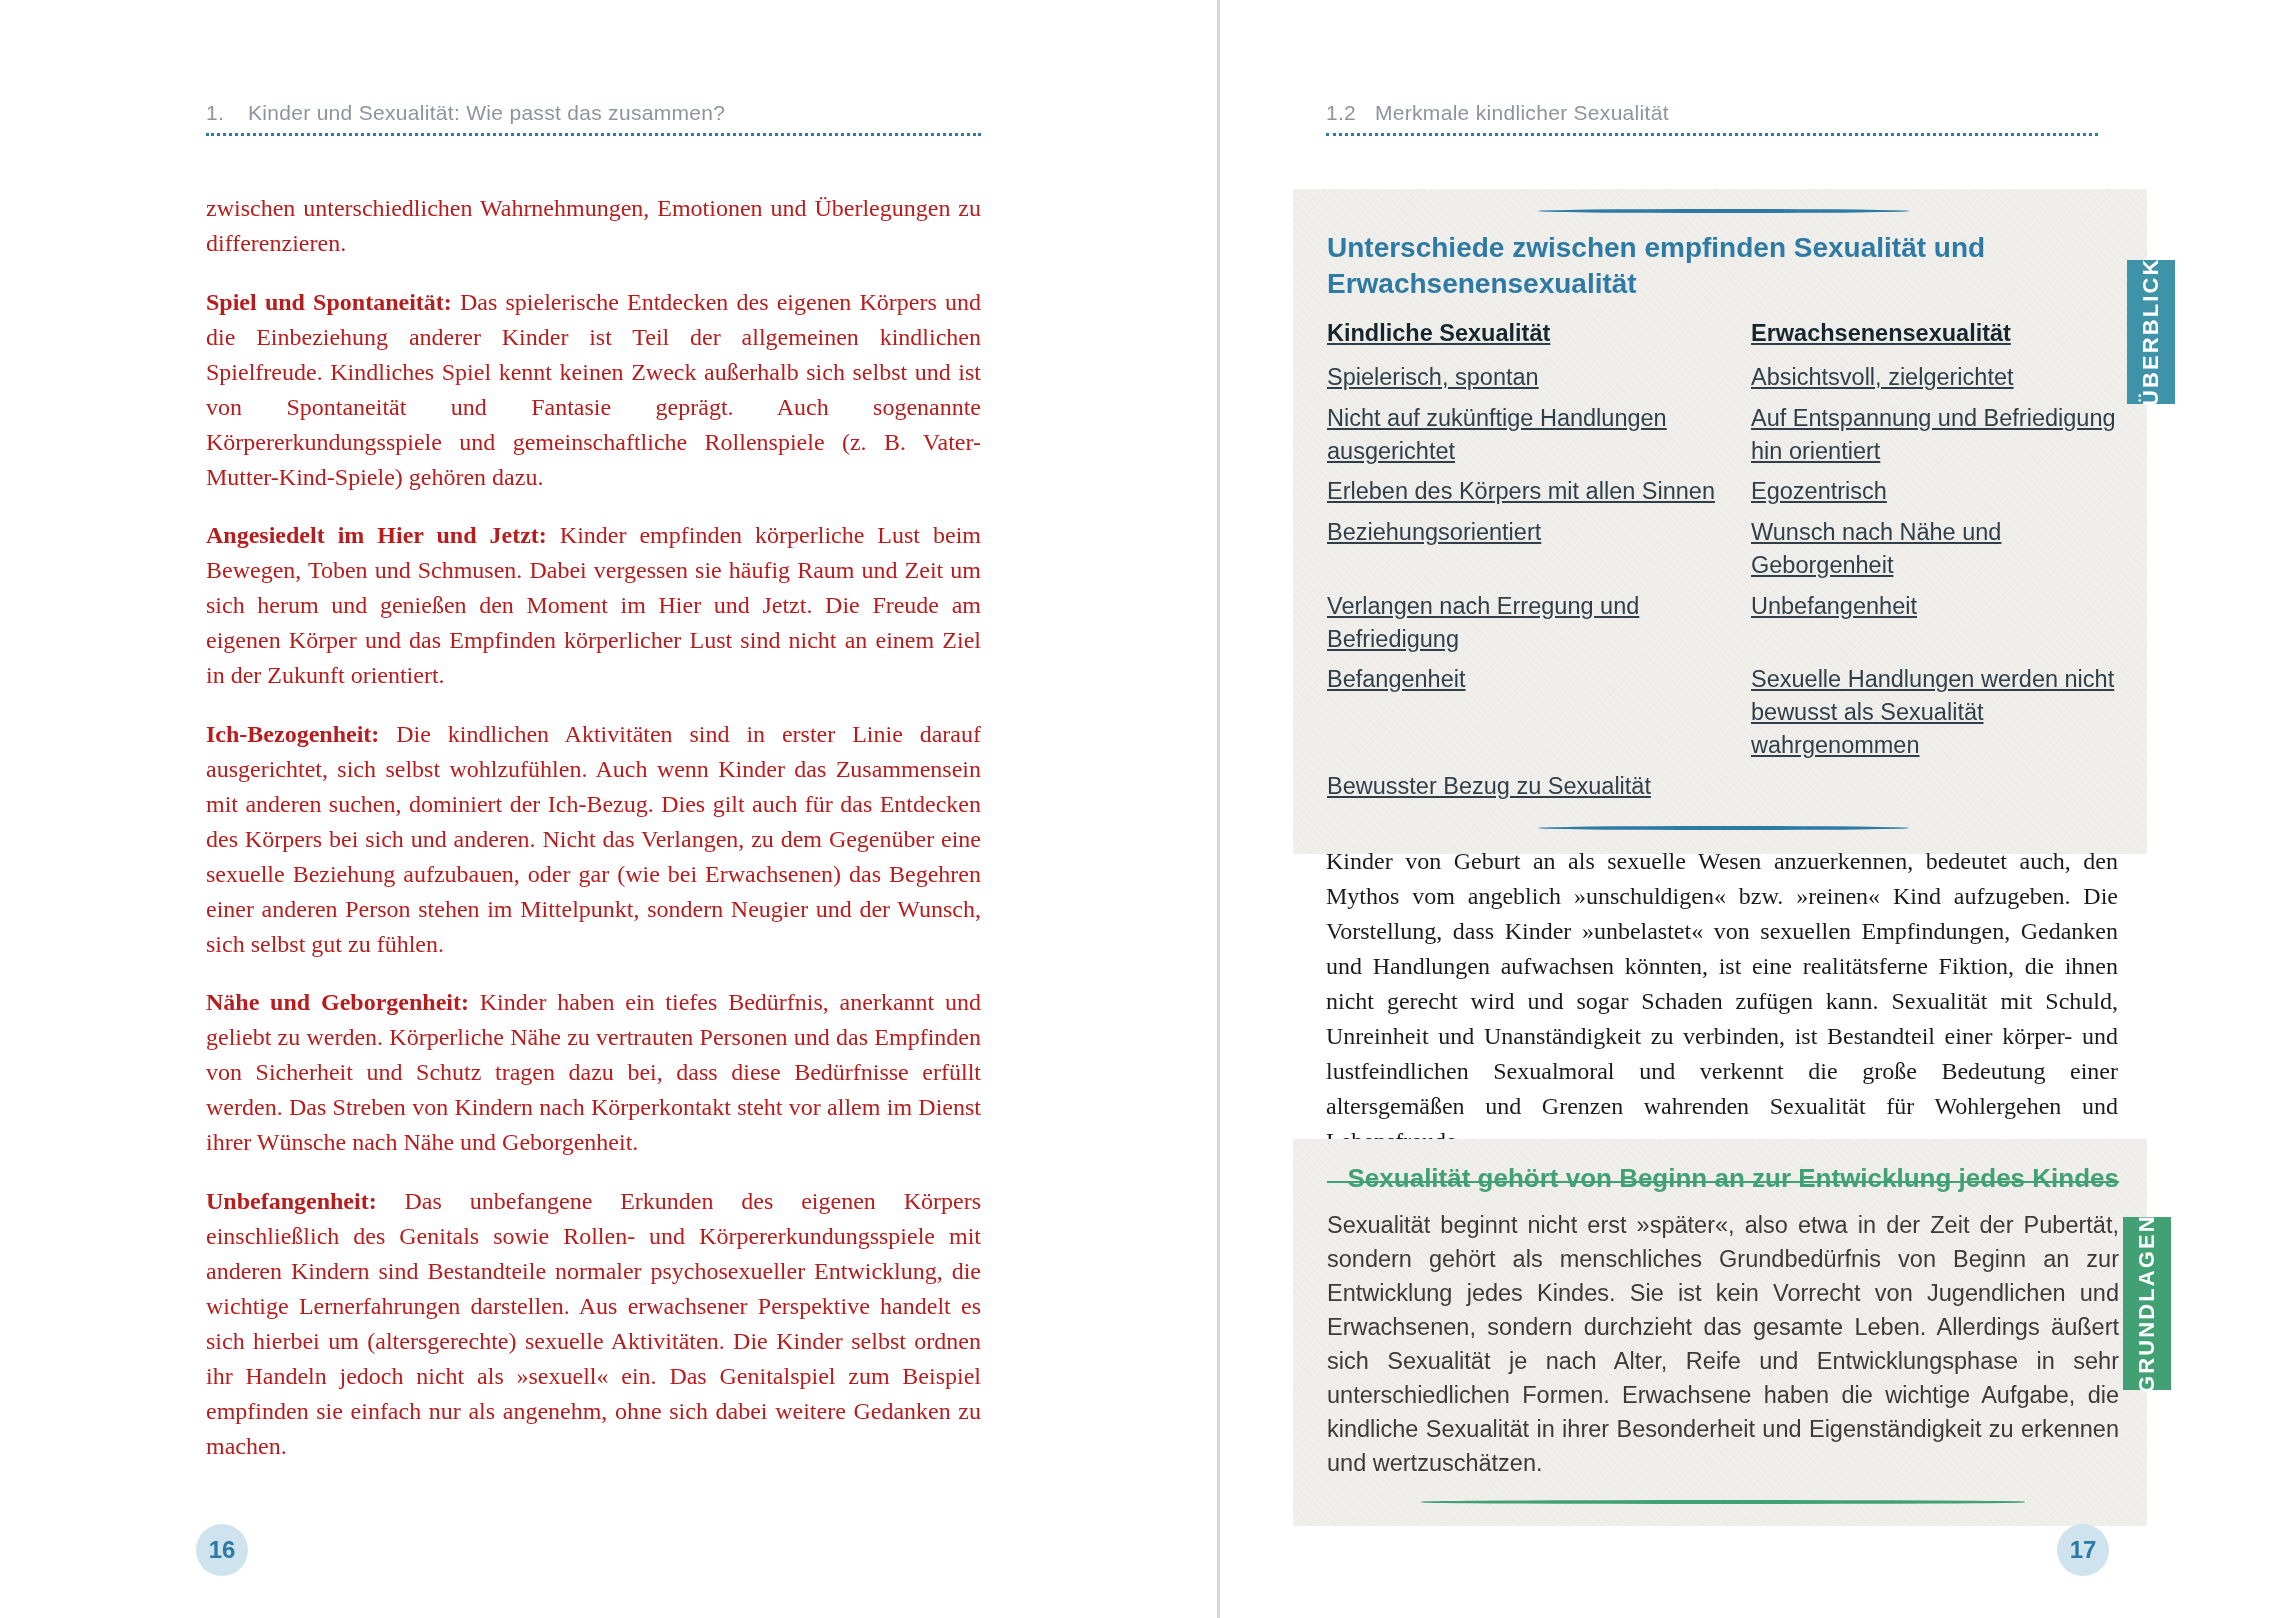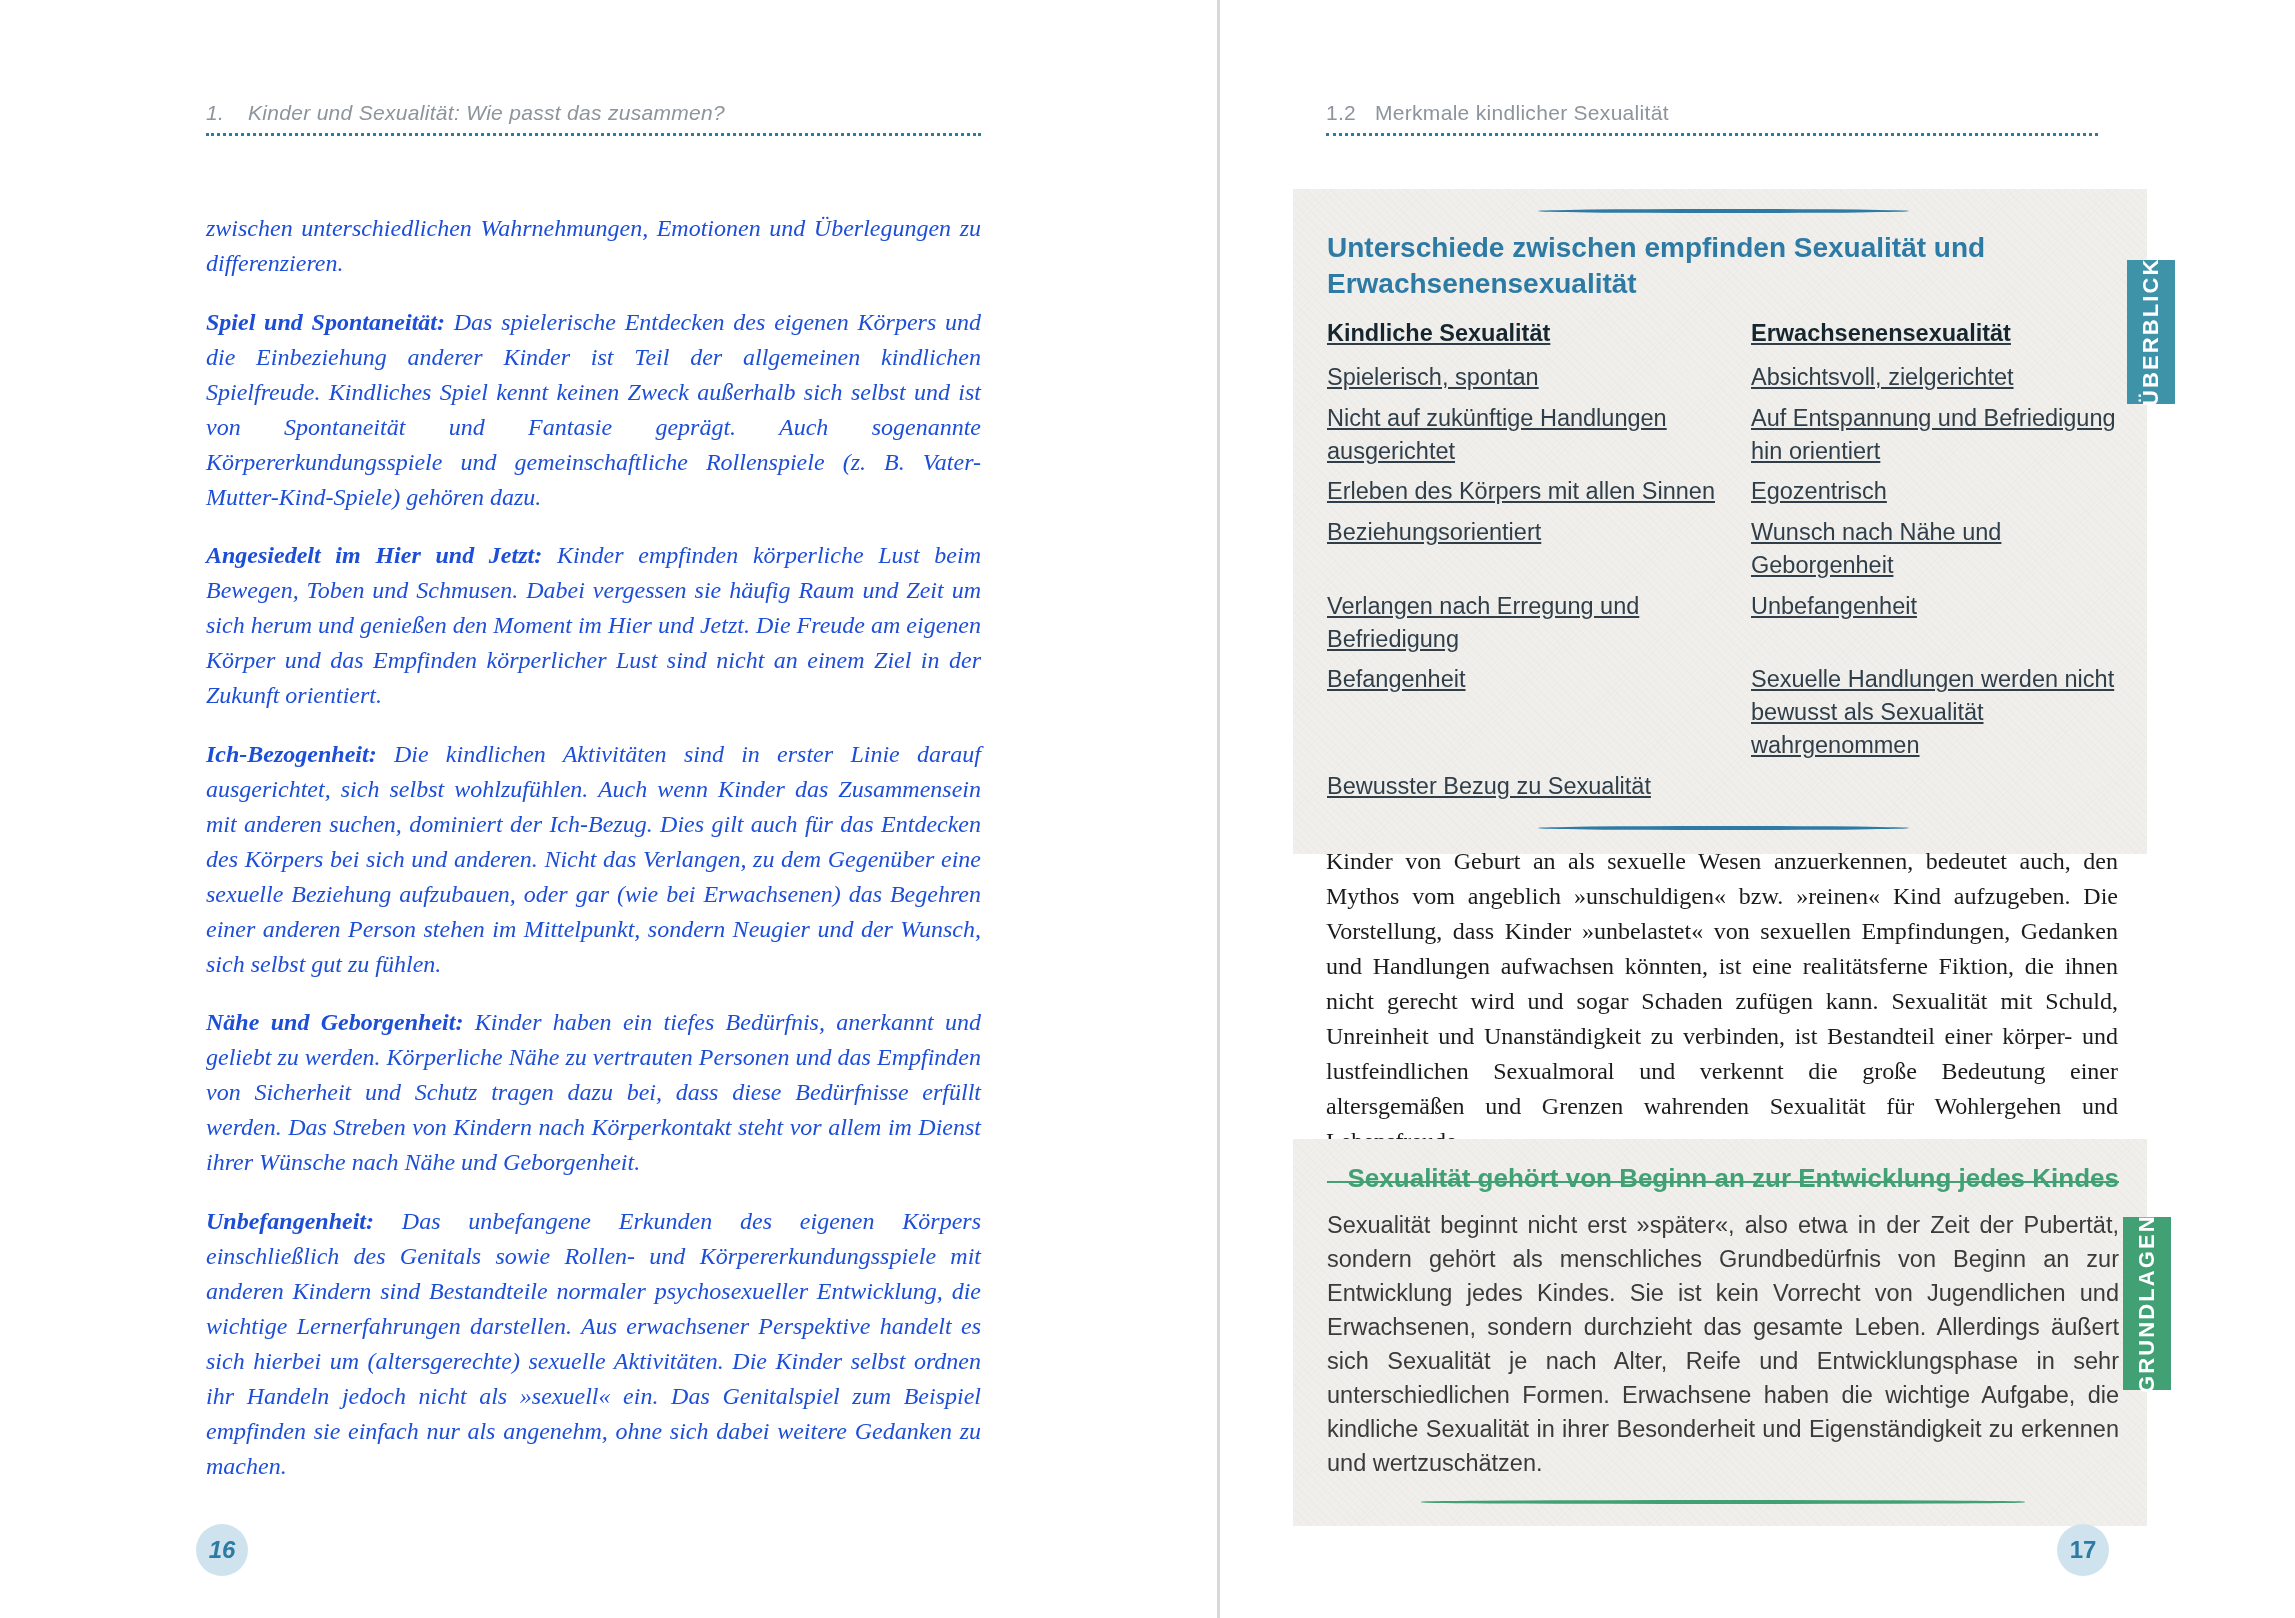--- a/index.html
+++ b/index.html
@@ -8,39 +8,39 @@
     width:2295px; height:1618px; position:relative; overflow:hidden;
     font-family:"Liberation Sans", sans-serif;
     -webkit-font-smoothing:antialiased;
   }
   .spread { position:absolute; inset:0; }
 
   
   .gutter { position:absolute; left:1217px; top:0; width:2.5px; height:100%; background:#d8d8d6; }
 
   .page { position:absolute; top:0; height:100%; }
-  .page.left  { left:0; width:1234px;font-style:italic; }
+  .page.left  { left:0; width:1234px; }
   .page.right { left:1219px; width:1076px; }
 
   
   .header { position:absolute; top:101px; font-size:21px; color:var(--header-gray, #8d949c); letter-spacing:0.3px; white-space:nowrap; }
   .page.left  .header { left:206px; }
   .page.right .header { left:107px; }
   .hnum { display:inline-block; }
   .page.left  .hnum { width:42px; }
   .page.right .hnum { width:49px; }
   .dotted { position:absolute; top:133px; height:0; border-bottom:3.4px dotted var(--accent-blue, #2d7aa4); }
   .page.left  .dotted { left:206px; width:775px; }
   .page.right .dotted { left:107px; width:772px; }
 
   
   .body-text {
     position:absolute; left:206px; top:191px; width:775px;
     font-family:"Liberation Serif", serif; font-size:24px; line-height:35px;
-    color:#1d4ed8; text-align:justify;margin-top:20px;
+    color:#b91c1c; text-align:justify;
   }
   .body-text p + p { margin-top:23.5px; }
   .body-text b { font-weight:700; }
 
   
   .page-circle {
     position:absolute; width:52px; height:52px; border-radius:50%;
     background:var(--circle-bg, #cfe3ef); color:var(--accent-blue, #2d7aa4);
     display:flex; align-items:center; justify-content:center;
     font-size:24px; font-weight:700;

